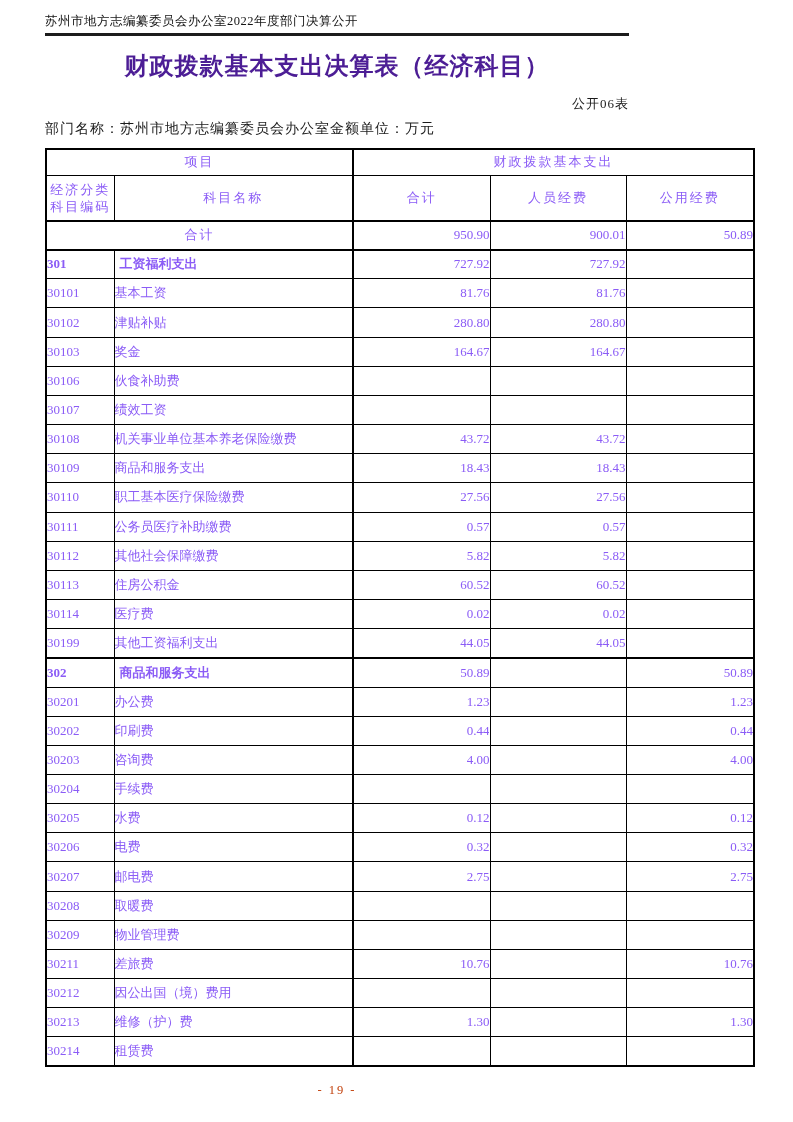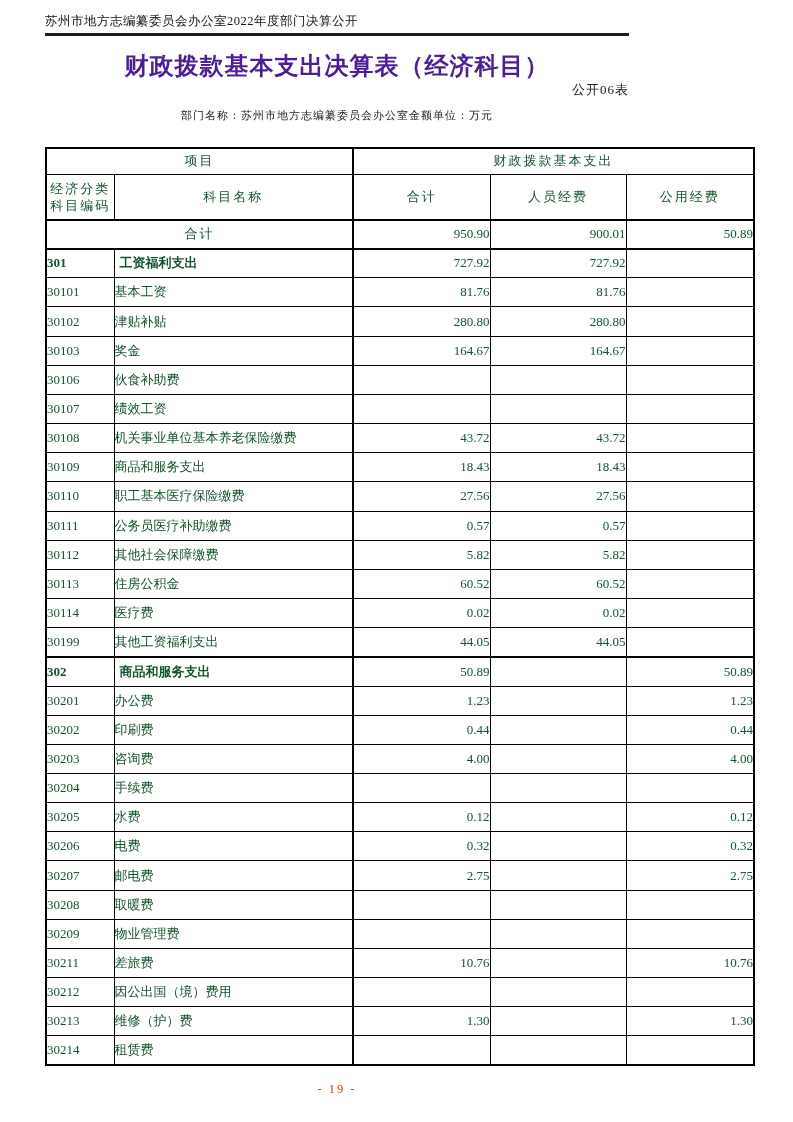--- a/index.html
+++ b/index.html
@@ -31,42 +31,42 @@
     margin-top: 16px;
     text-align: center;
     font-family: "Liberation Sans", "DejaVu Sans", sans-serif;
     font-weight: bold;
     font-size: 24px;
     line-height: 28px;
     letter-spacing: 1px;
     color: #4c1d95;
   }
   .table-code {
-    margin-top: 2px;
+    margin-top: 16px;
     text-align: right;
     font-size: 13px;
     line-height: 15px;
     letter-spacing: 1px;
   }
   .meta-row {
     margin-top: 10px;
     display: flex;
-    justify-content: center;
-    font-size: 11px;
+    justify-content: flex-start;
+    font-size: 14px;
     line-height: 16px;
     letter-spacing: 1px;
   }
   table.budget-table {
-    margin-top: 24px;
+    margin-top: 11px;
     width: 708px;
     table-layout: fixed;
     border-collapse: collapse;
     border: 2px solid #000;
     font-size: 13px;
-    color: #14532d;
+    color: #8b5cf6;
   }
   .budget-table th, .budget-table td {
     border: 1px solid #000;
     font-weight: normal;
     white-space: nowrap;
     overflow: hidden;
     padding: 0;
   }
   .budget-table thead tr.h1 th {
     height: 27px;

